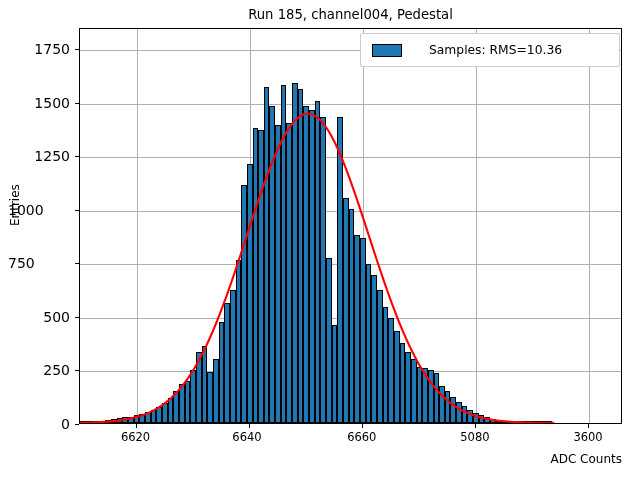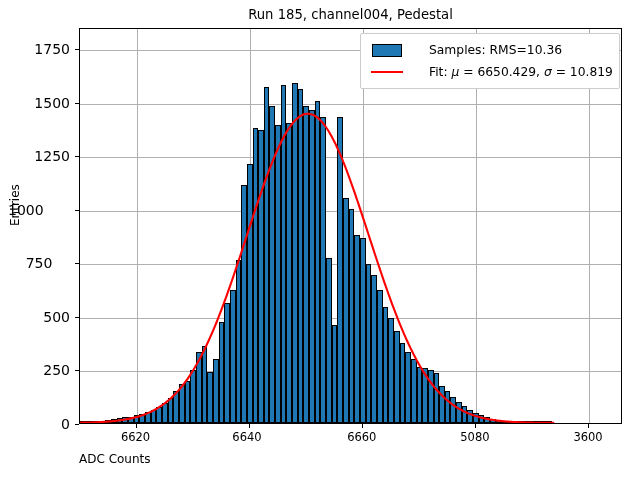--- a/index.html
+++ b/index.html
@@ -50,21 +50,21 @@
   .ytick-mark{position:absolute;width:3.5px;height:1px;background:#000;}
   .xtick-mark{position:absolute;height:3.5px;width:1px;background:#000;}
 
   #ylabel{
     position:absolute;left:8px;top:226px;
     transform:rotate(-90deg);transform-origin:left top;
     font-size:12px;color:#000;white-space:nowrap;
   }
   #xlabel{
     position:absolute;left:79px;top:452px;width:543px;
-    text-align:left;font-size:12px;color:#000;white-space:nowrap;
+    text-align:right;font-size:12px;color:#000;white-space:nowrap;
   }
 
   
   #legend{
     position:absolute;left:360px;top:33px;
     background:#ffffff;border:0.9px solid #cccccc;border-radius:2px;
     padding:5px 8px 5px 7px;box-sizing:border-box;
     width:260px;
   }
   .legend-row{display:flex;align-items:center;height:22px;gap:18px;}
@@ -81,21 +81,21 @@
 
   <div id="chart-title">Run 185, channel004, Pedestal</div>
 
   <div id="ylabel">Entries</div>
   <div id="xlabel">ADC Counts</div>
 
   <div id="ytick-labels">
       <div class="ytick-label" style="top: 416px; width: 62px; left: 8px; right: auto; text-align: right;">0</div>
       <div class="ytick-label" style="top: 362.486px; width: 62px; left: 8px; right: auto; text-align: right;">250</div>
       <div class="ytick-label" style="top: 308.973px; width: 62px; left: 8px; right: auto; text-align: right;">500</div>
-      <div class="ytick-label" style="top: 255.459px; width: 62px; left: 8px; right: auto; text-align: center;">750</div>
+      <div class="ytick-label" style="top: 255.459px; width: 62px; left: 8px; right: auto; text-align: left;">750</div>
       <div class="ytick-label" style="top: 201.946px; width: 62px; left: 8px; right: auto; text-align: left;">1000</div>
       <div class="ytick-label" style="top: 148.432px; width: 62px; left: 8px; right: auto; text-align: right;">1250</div>
       <div class="ytick-label" style="top: 94.9189px; width: 62px; left: 8px; right: auto; text-align: right;">1500</div>
       <div class="ytick-label" style="top: 41.4054px; width: 62px; left: 8px; right: auto; text-align: right;">1750</div>
     </div>
   <div id="xtick-labels">
       <div class="xtick-label" style="left: 95.5625px; top: 430px; width: 80px;">6620</div>
       <div class="xtick-label" style="left: 207px; top: 430px; width: 80px;">6640</div>
       <div class="xtick-label" style="left: 321.812px; top: 430px; width: 80px;">6660</div>
       <div class="xtick-label" style="left: 434.938px; top: 430px; width: 80px;">5080</div>
@@ -223,21 +223,15 @@
     </svg>
   </div>
 
   <div id="legend">
     <div class="legend-row">
       <span class="legend-key">
         <span class="key-patch"></span>
       </span>
       <span class="legend-label">Samples: RMS=10.36</span>
     </div>
-    <div class="legend-row">
-      <span class="legend-key">
-        <span class="key-line"></span>
-      </span>
-      <span class="legend-label"><span>Fit: </span><i>μ</i><span> = 6650.429, </span><i>σ</i><span> = 10.819</span></span>
-    </div>
   </div>
 
 </div>
 
 </body></html>

